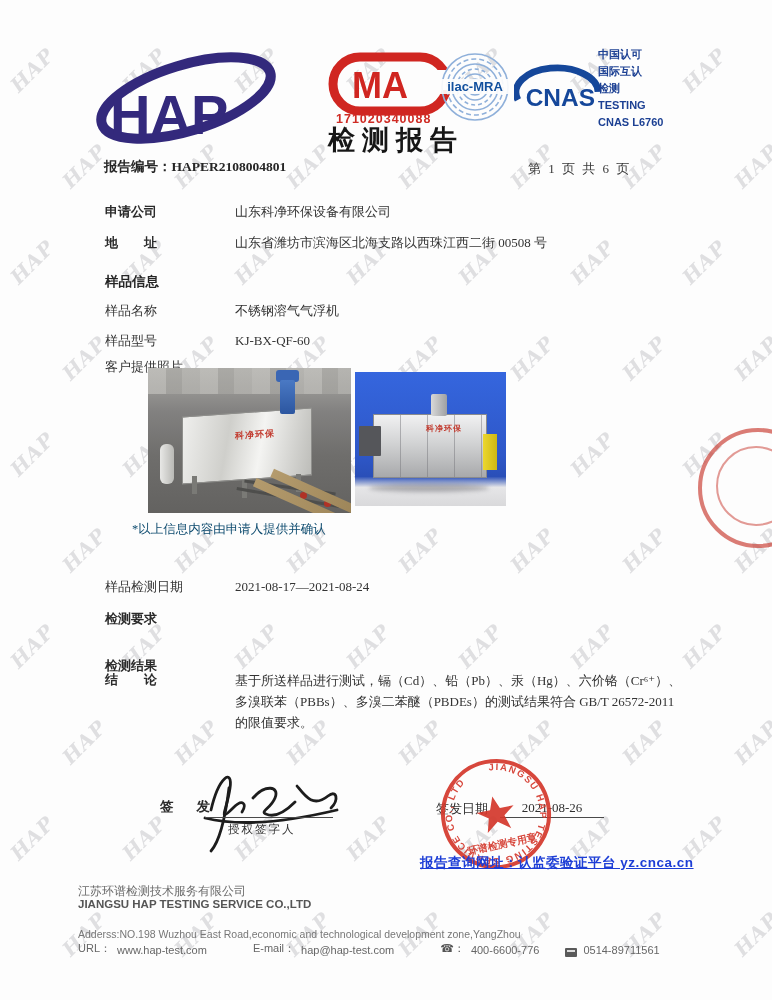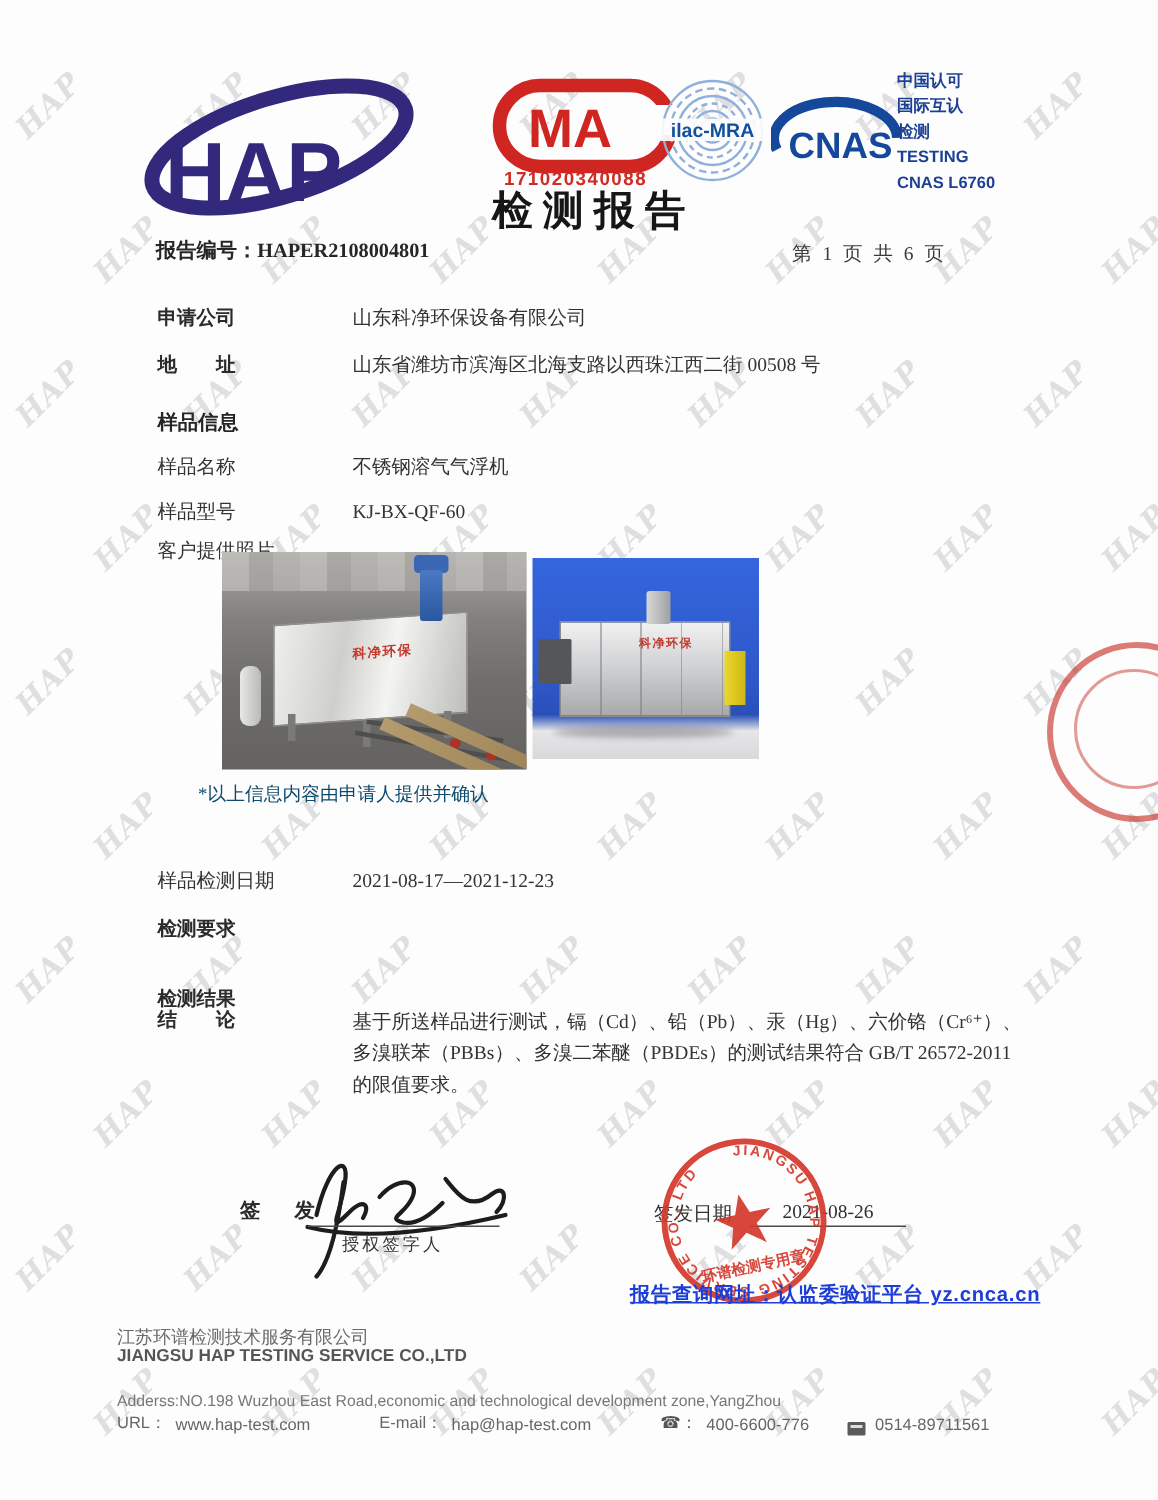--- a/index.html
+++ b/index.html
@@ -261,21 +261,21 @@
     </div>
     <div class="r-motor"></div>
     <div class="r-box"></div>
     <div class="r-yellow"></div>
   </div>
 
   <div class="note" style="top:521px">*以上信息内容由申请人提供并确认</div>
 
   <div class="frow plain" style="top:577px">
     <span class="lbl">样品检测日期</span>
-    <span class="val">2021-08-17—2021-12-23</span>
+    <span class="val">2021-08-17—2021-08-24</span>
   </div>
 
   <div class="frow" style="top:609px">
     <span class="lbl">检测要求</span>
   </div>
   <div class="frow" style="top:656px">
     <span class="lbl">检测结果</span>
   </div>
   <div class="frow" style="top:670px">
     <span class="lbl">结　　论</span>

